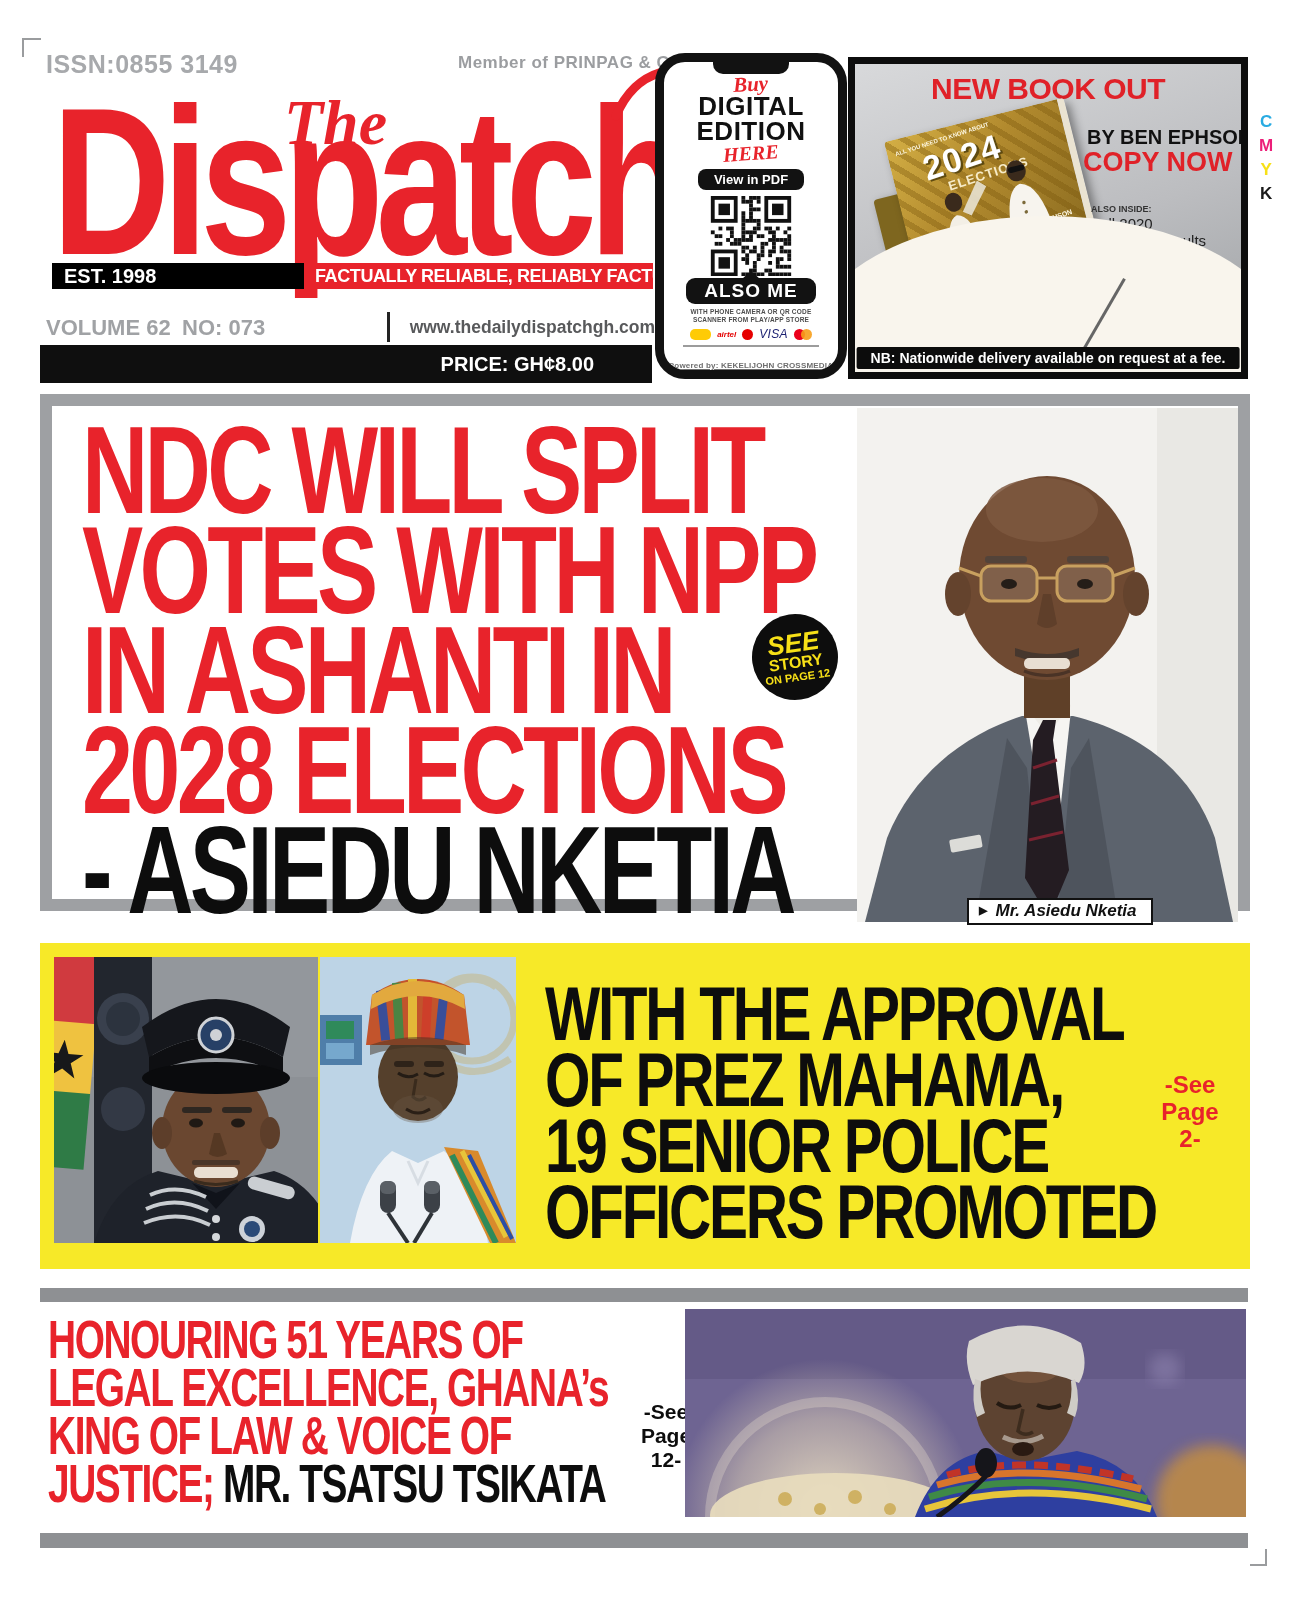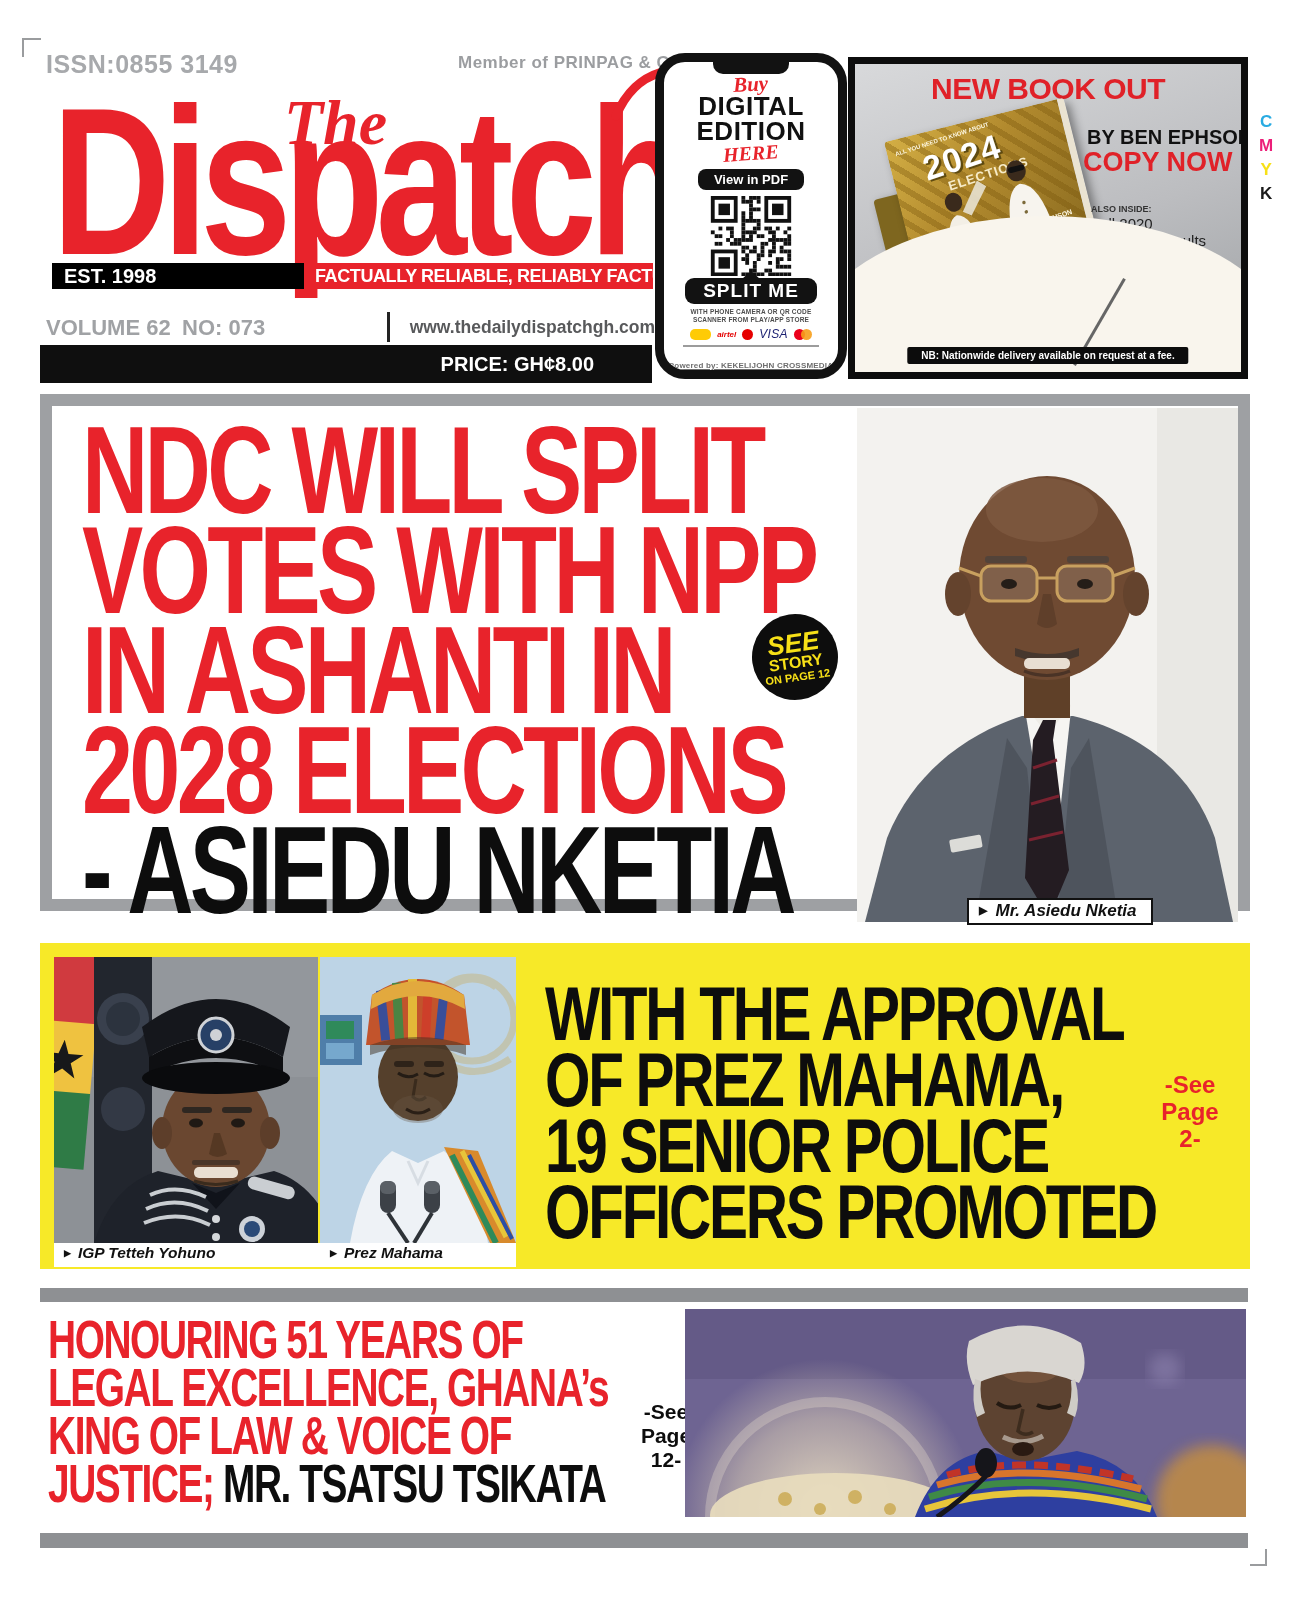--- a/index.html
+++ b/index.html
@@ -67,21 +67,21 @@
   .ba-get .g2 { font-size:15.5px; }
   .ba-get .g2 b { font-style:italic; }
   .ba-get .g3 { font-size:15px; line-height:17px; }
   .ba-get .g4 { font-size:15px; }
   .ba-get .g4 b { font-size:19px; }
   .ba-slash { position:absolute; left:243px; top:208px; width:3px; height:100px; background:#666; transform:rotate(30deg); }
   .ba-price { position:absolute; left:256px; top:214px; width:126px; text-align:center; color:#0d0d0d; }
   .ba-price .p1 { font-size:23px; font-weight:bold; line-height:22px; }
   .ba-price .p2 { font-size:33px; font-weight:bold; line-height:30px; letter-spacing:-1px; }
   .ba-price .p3 { font-size:22px; line-height:22px; }
-  .ba-nb { position:absolute; left:50%; transform:translateX(-50%); top:283px; background:#0c0c0c; color:#fff; font-size:10px; font-weight:bold; padding:3px 14px; border-radius:2px; white-space:nowrap; }
+  .ba-nb { position:absolute; left:50%; transform:translateX(-50%); top:283px; background:#0c0c0c; color:#fff; font-size:14px; font-weight:bold; padding:3px 14px; border-radius:2px; white-space:nowrap; }
   
   .book-wrap { position:absolute; left:12px; top:42px; width:230px; height:175px; }
   .book2 { position:absolute; left:18px; top:70px; width:185px; height:120px; background:#7e661f; border-radius:4px; transform:rotate(-14deg); box-shadow:3px 3px 8px rgba(0,0,0,.35); }
   .book1 { position:absolute; left:30px; top:12px; width:185px; height:130px; transform:rotate(-14deg); border-radius:4px; background:linear-gradient(135deg,#d4af45 0%, #b28a2e 45%, #8f6f22 100%); border-right:7px solid #eae3d2; border-bottom:5px solid #d9d2c0; box-shadow:4px 5px 10px rgba(0,0,0,.4); overflow:hidden; }
   .bk-deco { position:absolute; inset:0; background:repeating-linear-gradient(45deg, rgba(120,85,10,.35) 0 6px, rgba(0,0,0,0) 6px 14px); }
   .bk-top { position:absolute; left:8px; top:8px; font-size:6px; color:#fdf7e2; font-weight:bold; transform:rotate(-4deg); }
   .bk-year { position:absolute; left:32px; top:14px; font-size:34px; font-weight:bold; color:#fff; text-shadow:2px 2px 0 #5e4a10; transform:rotate(-4deg); letter-spacing:1px; }
   .bk-sub { position:absolute; left:52px; top:48px; font-size:13px; font-weight:bold; color:#f7ecc9; transform:rotate(-4deg); letter-spacing:1px; }
   .bk-auth { position:absolute; right:12px; bottom:8px; font-size:7px; font-weight:bold; color:#fdf7e2; transform:rotate(-4deg); }
 
@@ -288,21 +288,21 @@
           <rect x="9.523809523809524" y="9.523809523809524" width="14.285714285714285" height="14.285714285714285" fill="#111"></rect>
           <rect x="66.66666666666667" y="0" width="33.333333333333336" height="33.333333333333336" fill="#111"></rect>
           <rect x="71.42857142857143" y="4.761904761904762" width="23.80952380952381" height="23.80952380952381" fill="#fff"></rect>
           <rect x="76.19047619047619" y="9.523809523809524" width="14.285714285714285" height="14.285714285714285" fill="#111"></rect>
           <rect x="0" y="66.66666666666667" width="33.333333333333336" height="33.333333333333336" fill="#111"></rect>
           <rect x="4.761904761904762" y="71.42857142857143" width="23.80952380952381" height="23.80952380952381" fill="#fff"></rect>
           <rect x="9.523809523809524" y="76.19047619047619" width="14.285714285714285" height="14.285714285714285" fill="#111"></rect>
         </svg>
       <div class="ph-scan-wrap">
         <div class="ph-scan-tri"></div>
-        <div class="ph-scan nw">SPLIT ME</div>
+        <div class="ph-scan nw">ALSO ME</div>
       </div>
       <div class="ph-note">
         <div>WITH PHONE CAMERA OR QR CODE</div>
         <div>SCANNER FROM PLAY/APP STORE</div>
       </div>
       <div class="ph-pay">
         <span class="pay-mtn"></span>
         <span class="pay-airtel">airtel</span>
         <span class="pay-voda"></span>
         <span class="pay-visa">VISA</span>
@@ -495,28 +495,20 @@
       <g fill="#3c4147">
         <rect x="60" y="224" width="16" height="32" rx="8"></rect>
         <rect x="104" y="224" width="16" height="32" rx="8"></rect>
       </g>
       <rect x="60" y="224" width="16" height="13" rx="6" fill="#5a6066"></rect>
       <rect x="104" y="224" width="16" height="13" rx="6" fill="#5a6066"></rect>
       <path d="M68,256 L88,286" stroke="#2e3338" stroke-width="4"></path>
       <path d="M112,256 L94,286" stroke="#2e3338" stroke-width="4"></path>
     </svg>
 
-    <div class="ycap-strip">
-      <div class="ycap" style="left:10px">
-        <span class="tri">▶</span><span>IGP Tetteh Yohuno</span>
-      </div>
-      <div class="ycap" style="left:276px">
-        <span class="tri">▶</span><span>Prez Mahama</span>
-      </div>
-    </div>
 
     <div class="hl-police" style="top:38px">WITH THE APPROVAL</div>
     <div class="hl-police" style="top:104px">OF PREZ MAHAMA,</div>
     <div class="hl-police" style="top:170px">19 SENIOR POLICE</div>
     <div class="hl-police" style="top:236px">OFFICERS PROMOTED</div>
 
     <div class="seepage2">
       <div>-See</div>
       <div>Page</div>
       <div>2-</div>

